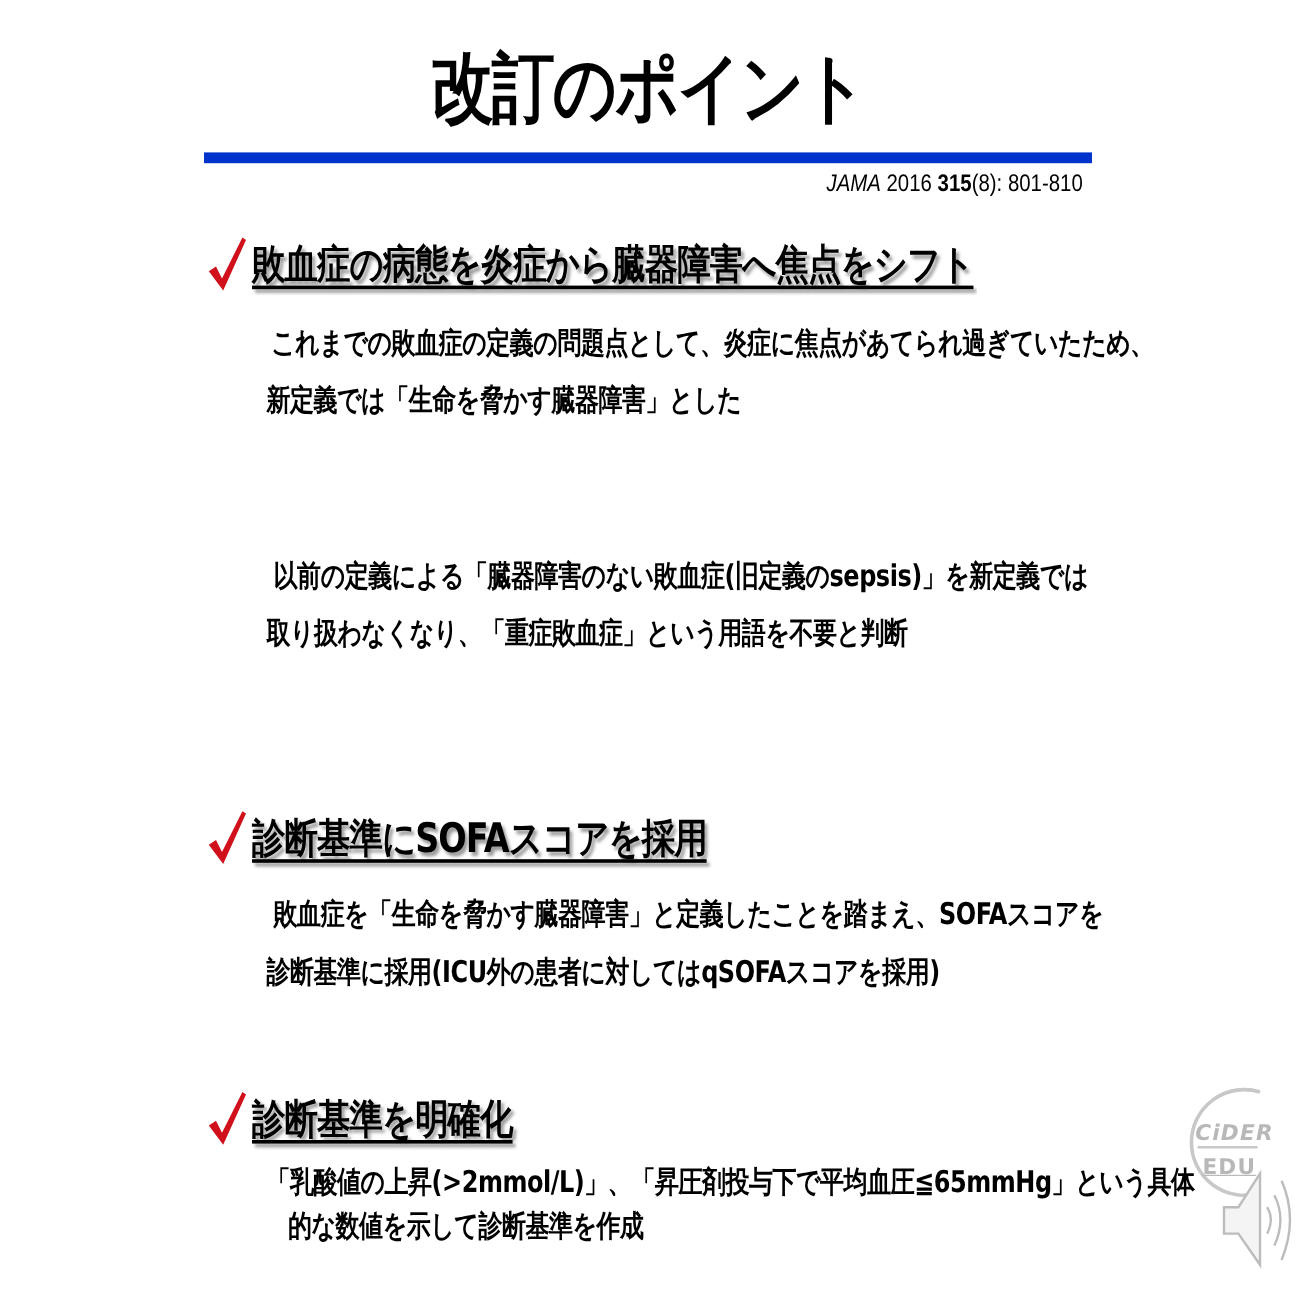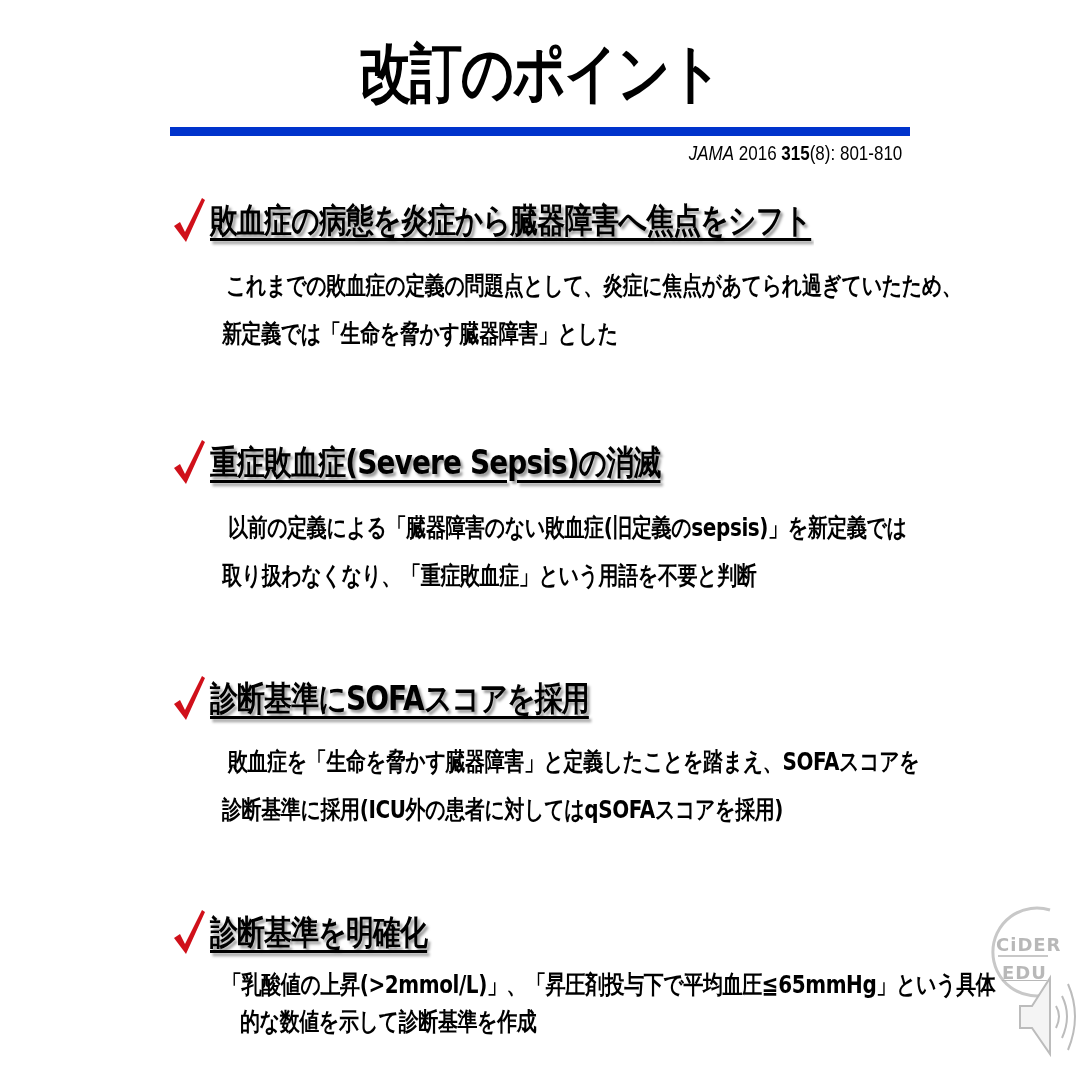--- a/index.html
+++ b/index.html
@@ -44,26 +44,20 @@
     <svg class="check" viewBox="0 0 34 48">
         <path d="M2 30 L8 26 L13 36 L30 2 L33 4 L14 46 Z" fill="#d0101a"></path>
       </svg>
     <span class="heading-text">敗血症の病態を炎症から臓器障害へ焦点をシフト</span>
   </div>
   <div style="margin-top:18px; margin-left:54px;" class="body-line">これまでの敗血症の定義の問題点として、炎症に焦点があてられ過ぎていたため、</div>
   <div style="margin-left:50px;" class="body-line">新定義では「生命を脅かす臓器障害」とした</div>
 </div>
 
 <div class="section" style="top:438px;">
-  <div class="heading">
-    <svg class="check" viewBox="0 0 34 48">
-        <path d="M2 30 L8 26 L13 36 L30 2 L33 4 L14 46 Z" fill="#d0101a"></path>
-      </svg>
-    <span class="heading-text">重症敗血症(Severe Sepsis)の消滅</span>
-  </div>
   <div style="margin-top:18px; margin-left:56px;" class="body-line">以前の定義による「臓器障害のない敗血症(旧定義のsepsis)」を新定義では</div>
   <div style="margin-left:50px;" class="body-line">取り扱わなくなり、「重症敗血症」という用語を不要と判断</div>
 </div>
 
 <div class="section" style="top:674px;">
   <div class="heading">
     <svg class="check" viewBox="0 0 34 48">
         <path d="M2 30 L8 26 L13 36 L30 2 L33 4 L14 46 Z" fill="#d0101a"></path>
       </svg>
     <span class="heading-text">診断基準にSOFAスコアを採用</span>
@@ -81,21 +75,21 @@
   </div>
   <div style="margin-top:10px; margin-left:50px; line-height:38px;" class="body-line">「乳酸値の上昇(&gt;2mmol/L)」、「昇圧剤投与下で平均血圧≦65mmHg」という具体</div>
   <div style="margin-left:68px; line-height:36px;" class="body-line">的な数値を示して診断基準を作成</div>
 </div>
 
 <div class="logo">
   <svg width="90" height="170" viewBox="0 0 90 170">
     <path d="M60 12 A44 44 0 1 0 60 96" fill="none" stroke="#c8c8c8" stroke-width="3"></path>
     <line x1="8" y1="58" x2="58" y2="58" stroke="#c8c8c8" stroke-width="2"></line>
   </svg>
-  <span style="position:absolute; left:6px; top:36px; font-size:18px; font-weight:bold; color:#b8b8b8; letter-spacing:1px;">CiDER</span>
+  <span style="position:absolute; left:6px; top:36px; font-size:18px; font-weight:bold; color:#b8b8b8; letter-spacing:1px;font-style:italic;">CiDER</span>
   <span style="position:absolute; left:12px; top:64px; font-size:18px; font-weight:bold; color:#b8b8b8; letter-spacing:1px;text-decoration:underline;">EDU</span>
   <svg style="position:absolute; left:20px; top:72px;" width="70" height="92" viewBox="0 0 70 92">
     <path d="M10 36 L22 36 L40 8 L40 84 L22 58 L10 58 Z" fill="#f4f4f4" stroke="#bcbcbc" stroke-width="2"></path>
     <path d="M46 36 Q52 46 46 58" fill="none" stroke="#bcbcbc" stroke-width="2"></path>
     <path d="M52 26 Q62 46 52 68" fill="none" stroke="#bcbcbc" stroke-width="2"></path>
     <path d="M58 14 Q72 46 58 80" fill="none" stroke="#bcbcbc" stroke-width="2"></path>
   </svg>
 </div>
 
 </body></html>

